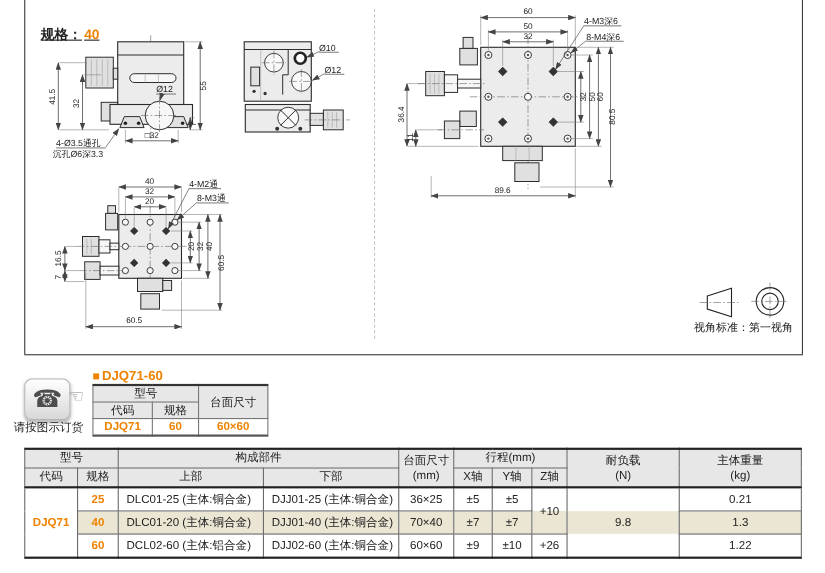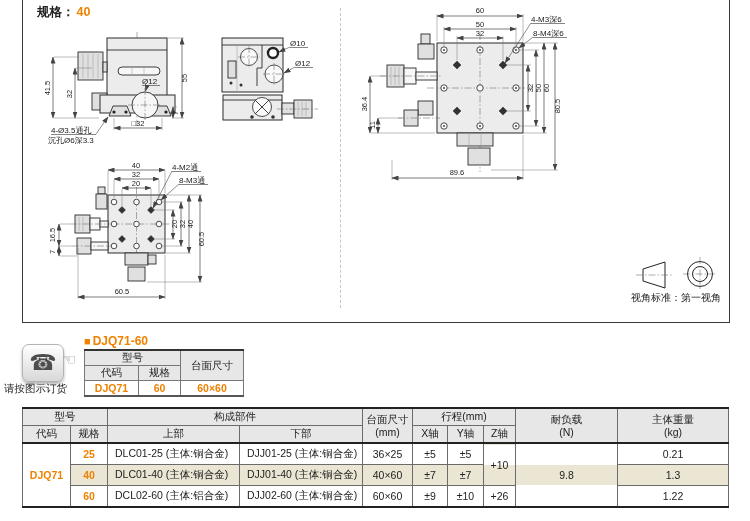--- a/index.html
+++ b/index.html
@@ -5,21 +5,21 @@
   html,body{margin:0;padding:0;background:#fff;}
   #page{position:relative;width:750px;height:521px;background:#fff;overflow:hidden;
         font-family:"Liberation Sans","DejaVu Sans",sans-serif;color:#222;}
   .abs{position:absolute;}
   
   #frame-left{left:22px;top:0;height:322px;width:0;border-left:1px solid #3a3a3a;}
   #frame-right{left:729px;top:0;height:322px;width:0;border-left:1px solid #3a3a3a;}
   #frame-bottom{left:22px;top:322px;width:708px;height:0;border-top:1px solid #3a3a3a;}
   #dash-sep{left:340px;top:8px;height:300px;width:0;border-left:1px dashed #c6c6c6;}
   
-  #spec-head{left:37px;top:4px;font-size:12.5px;font-weight:bold;color:#222;}
+  #spec-head{left:37px;top:23px;font-size:12.5px;font-weight:bold;color:#222;text-decoration:underline;}
   #spec-head .val{color:#ef8200;margin-left:2px;}
   
   svg{position:absolute;overflow:visible;}
   svg text{font-family:"Liberation Sans","DejaVu Sans",sans-serif;fill:#222;font-size:7.5px;}
   svg text.lab{font-size:8px;}
   .p1{fill:#ececec;stroke:#2b2b2b;stroke-width:1;}
   .p2{fill:#e0e0e0;stroke:#2b2b2b;stroke-width:0.9;}
   .p3{fill:#f7f7f7;stroke:#2b2b2b;stroke-width:0.9;}
   .hw{fill:#fafafa;stroke:#222;stroke-width:0.8;}
   .ol{fill:none;stroke:#2b2b2b;stroke-width:0.9;}
@@ -28,21 +28,21 @@
   .ext{stroke:#777;stroke-width:0.5;}
   .cl{stroke:#666;stroke-width:0.55;stroke-dasharray:7 2 1.5 2;fill:none;}
   .ld{stroke:#444;stroke-width:0.6;marker-end:url(#arw);}
   .ul{stroke:#333;stroke-width:0.6;}
   .dia{fill:#333;stroke:#111;stroke-width:0.4;}
   
   #phone-box{left:22px;top:344px;width:40px;height:36px;border:1px solid #b3b3b3;border-radius:7px;
     background:linear-gradient(#ffffff,#d8d8d8);box-shadow:0 2px 3px rgba(0,0,0,.3);
     display:flex;align-items:center;justify-content:center;font-size:22px;color:#4d4d4d;}
   #hand{left:62px;top:350px;font-size:16px;color:#8a8a8a;}
-  #order-caption{left:4px;top:382px;width:80px;font-size:10.5px;color:#222;}
+  #order-caption{left:4px;top:382px;width:80px;text-align:center;font-size:10.5px;color:#222;}
   #order-title{left:84px;top:334px;font-size:12px;font-weight:bold;color:#ef8200;}
   #order-title .bullet{margin-right:2px;font-size:11px;}
   table{border-collapse:collapse;table-layout:fixed;}
   #order-table{left:84px;top:349px;width:159px;font-size:10.5px;}
   #order-table th,#order-table td{border:1px solid #777;text-align:center;padding:0;}
   #order-table th{background:#e7e7e7;font-weight:normal;height:13px;}
   #order-table td{height:14px;background:#fff;}
   #order-table{border-top:2px solid #333;border-bottom:2px solid #555;}
   .orange{color:#ef8200;font-weight:bold;}
   
@@ -447,23 +447,23 @@
         <td class="cell-left">DJJ01-25 (主体:铜合金)</td>
         <td>36×25</td>
         <td>±5</td>
         <td>±5</td>
         <td rowspan="2" class="z12">+10</td>
         <td rowspan="3" class="load">9.8</td>
         <td>0.21</td>
       </tr>
       <tr class="hl">
         <td class="orange">40</td>
-        <td class="cell-left">DLC01-40 (主体:铜合金)</td>
+        <td class="cell-left">DLC01-20 (主体:铜合金)</td>
         <td class="cell-left">DJJ01-40 (主体:铜合金)</td>
-        <td>40×60</td>
+        <td>70×40</td>
         <td>±7</td>
         <td>±7</td>
         <td>1.3</td>
       </tr>
       <tr>
         <td class="orange">60</td>
         <td class="cell-left">DCL02-60 (主体:铝合金)</td>
         <td class="cell-left">DJJ02-60 (主体:铜合金)</td>
         <td>60×60</td>
         <td>±9</td>

